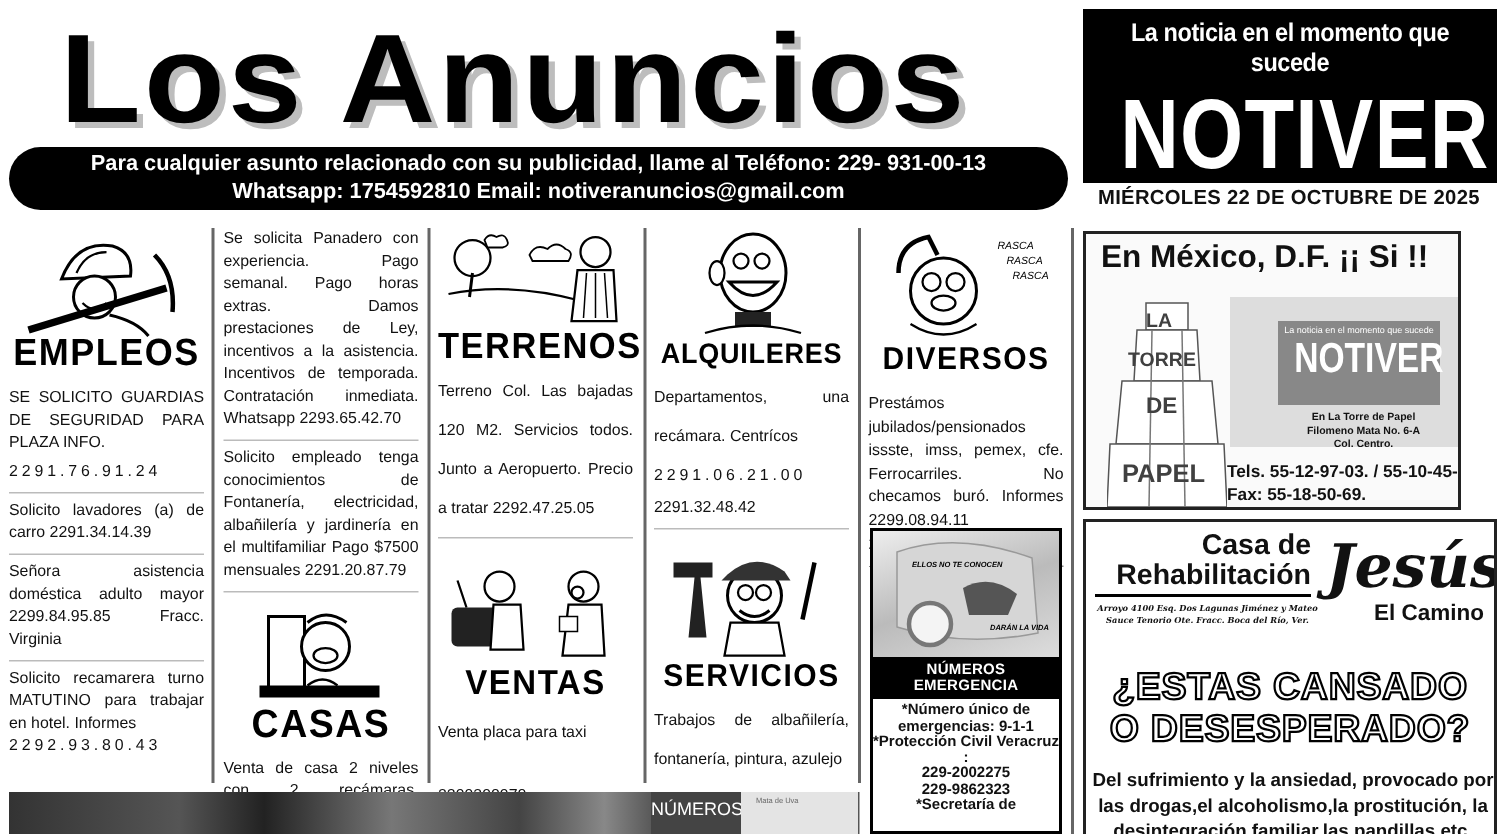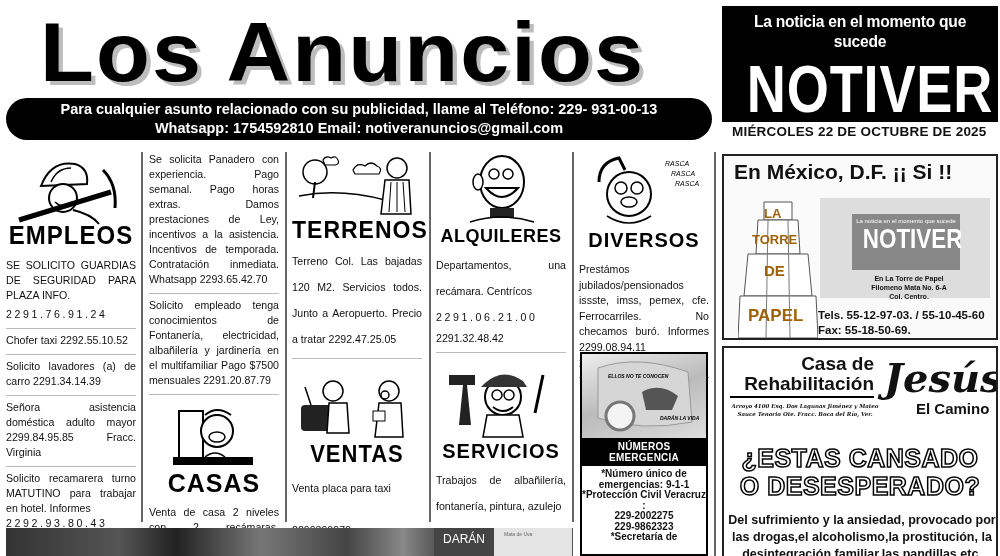--- a/index.html
+++ b/index.html
@@ -39,24 +39,24 @@
   .ad:last-child { border-bottom: none; }
   .section-art { width: 100%; position: relative; }
   .section-title {
     font-family: "Liberation Sans", sans-serif; font-weight: 900; letter-spacing: 1px;
     text-align: center; color: #000; font-size: 22px; line-height: 24px;
     transform: scaleY(1.05);
   }
   svg.cartoon { display: block; margin: 0 auto; }
 
   
-  .torre-ad { position: absolute; left: 722px; top: 154px; width: 276px; height: 186px; border: 2px solid #222; background: #fafafa; overflow: hidden; }
+  .torre-ad { position: absolute; left: 722px; top: 154px; width: 252px; height: 186px; border: 2px solid #222; background: #fafafa; overflow: hidden; }
   .torre-headline { position: absolute; left: 10px; top: 4px; font-size: 21px; font-weight: bold; white-space: nowrap; }
   .torre-tower { position: absolute; left: 14px; top: 42px; width: 80px; height: 140px; }
-  .torre-label { position: absolute; font-weight: bold; color: #a16207; text-align: center; }
+  .torre-label { position: absolute; font-weight: bold; color: #404040; text-align: center; }
   .torre-mini { position: absolute; left: 96px; top: 42px; width: 170px; height: 100px; background: #ddd; }
   .torre-notiver { position: absolute; left: 128px; top: 58px; width: 108px; height: 56px; background: #888; color: #fff; text-align: center; }
   .torre-notiver .t1 { font-size: 6px; margin-top: 4px; }
   .torre-notiver .t2 { font-size: 28px; font-weight: 900; line-height: 30px; transform: scaleX(0.8); }
   .torre-addr { position: absolute; left: 140px; top: 118px; width: 90px; font-size: 7px; font-weight: bold; text-align: center; line-height: 9px; }
   .torre-tels { position: absolute; left: 94px; top: 152px; width: 180px; font-size: 11.5px; font-weight: bold; text-align: left; line-height: 15px; }
 
   .rehab-ad { position: absolute; left: 722px; top: 346px; width: 276px; height: 214px; border: 2px solid #222; background: #fff; overflow: hidden; }
   .rehab-casa { position: absolute; left: 6px; top: 6px; width: 144px; text-align: right; font-size: 19px; font-weight: bold; line-height: 20px; border-bottom: 2px solid #000; padding-bottom: 2px; }
   .rehab-addr { position: absolute; left: 6px; top: 54px; width: 150px; font-size: 5.5px; line-height: 8px; text-align: center; font-style: italic; font-weight: bold; font-family: "DejaVu Serif", serif; }
@@ -104,21 +104,20 @@
       <circle cx="52" cy="46" r="14" fill="#fff" stroke="#000" stroke-width="2"></circle>
       <path d="M44 50 q8 8 16 0" fill="none" stroke="#000" stroke-width="1.5"></path>
       <line x1="8" y1="68" x2="100" y2="40" stroke="#000" stroke-width="5"></line>
       <path d="M92 18 q14 14 12 38" fill="none" stroke="#000" stroke-width="3"></path>
       <path d="M62 58 q18 4 26 14" fill="none" stroke="#000" stroke-width="2"></path>
     </svg>
     <div class="section-title" style="font-size:24px; margin-top:-6px;">EMPLEOS</div>
   </div>
   <div class="ad" style="margin-top:6px; padding-bottom:0; border-bottom:none;">SE SOLICITO GUARDIAS DE SEGURIDAD PARA PLAZA INFO.</div>
   <div class="ad spaced-num">2291.76.91.24</div>
-  <div class="ad">Chofer taxi 2292.55.10.52</div>
   <div class="ad">Solicito lavadores (a) de carro 2291.34.14.39</div>
   <div class="ad">Señora asistencia doméstica adulto mayor 2299.84.95.85 Fracc. Virginia</div>
   <div class="ad" style="padding-bottom:0; border-bottom:none;">Solicito recamarera turno MATUTINO para trabajar en hotel. Informes</div>
   <div class="ad spaced-num" style="padding-top:0;">2292.93.80.43</div>
 </div>
 
 <div class="col" style="left:149px; width:130px;">
   <div class="ad" style="padding-top:0;">Se solicita Panadero con experiencia. Pago semanal. Pago horas extras. Damos prestaciones de Ley, incentivos a la asistencia. Incentivos de temporada. Contratación inmediata. Whatsapp 2293.65.42.70</div>
   <div class="ad">Solicito empleado tenga conocimientos de Fontanería, electricidad, albañilería y jardinería en el multifamiliar Pago $7500 mensuales 2291.20.87.79</div>
   <div class="section-art" style="margin-top:12px;">
@@ -272,14 +271,14 @@
   <div class="rehab-jesus">Jesús</div>
   <div class="rehab-camino">El Camino</div>
   <div class="rehab-big">
     <div>¿ESTAS CANSADO</div>
     <div>O DESESPERADO?</div>
   </div>
   <div class="rehab-body">Del sufrimiento y la ansiedad, provocado por las drogas,el alcoholismo,la prostitución, la desintegración familiar,las pandillas etc.</div>
 </div>
 
 <div class="photo-strip"></div>
-<div class="maximo">DARÁN</div>
+<div class="maximo">NÚMEROS</div>
 <div class="map-tile">Mata de Uva</div>
 
 </body></html>

